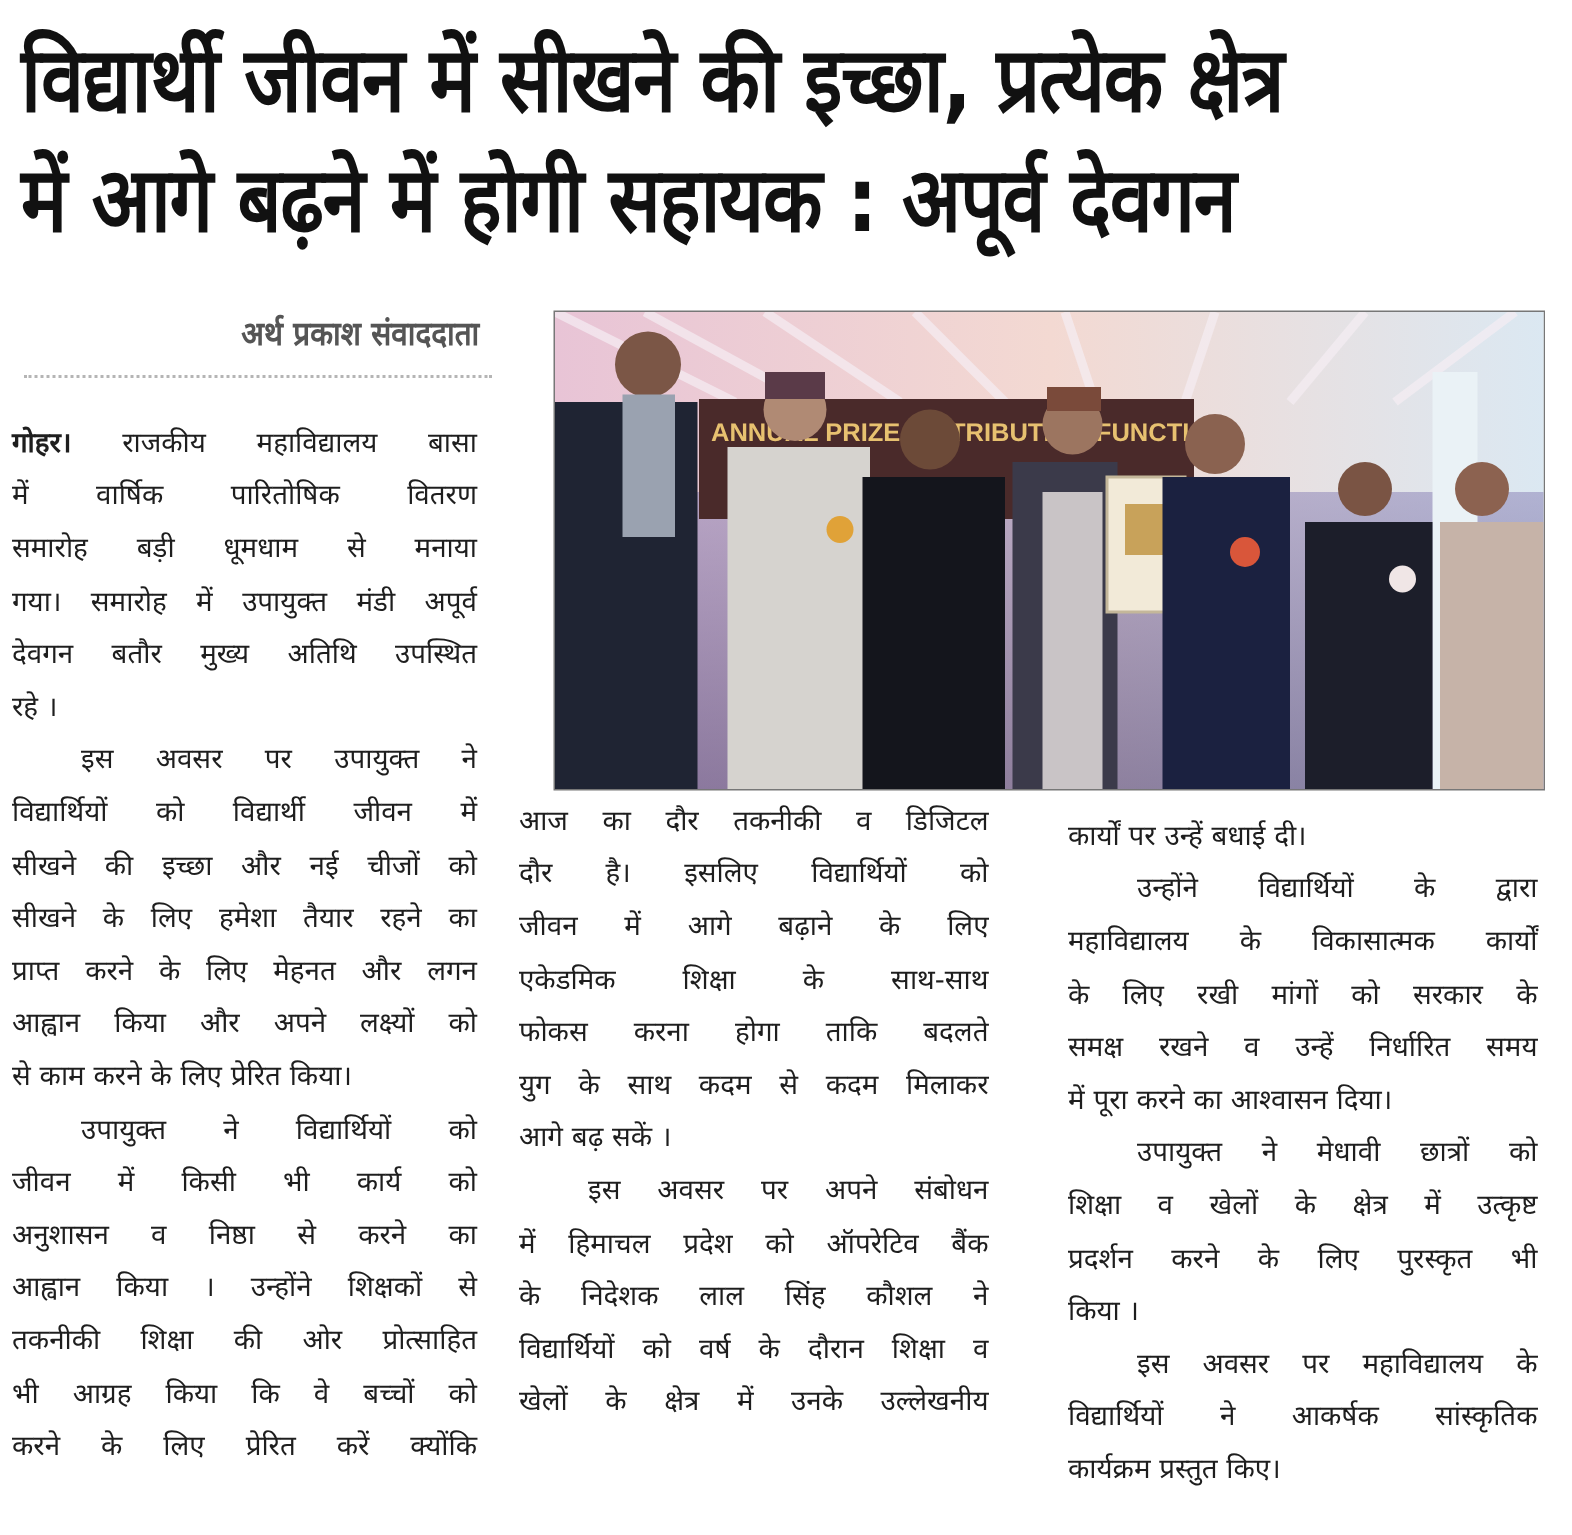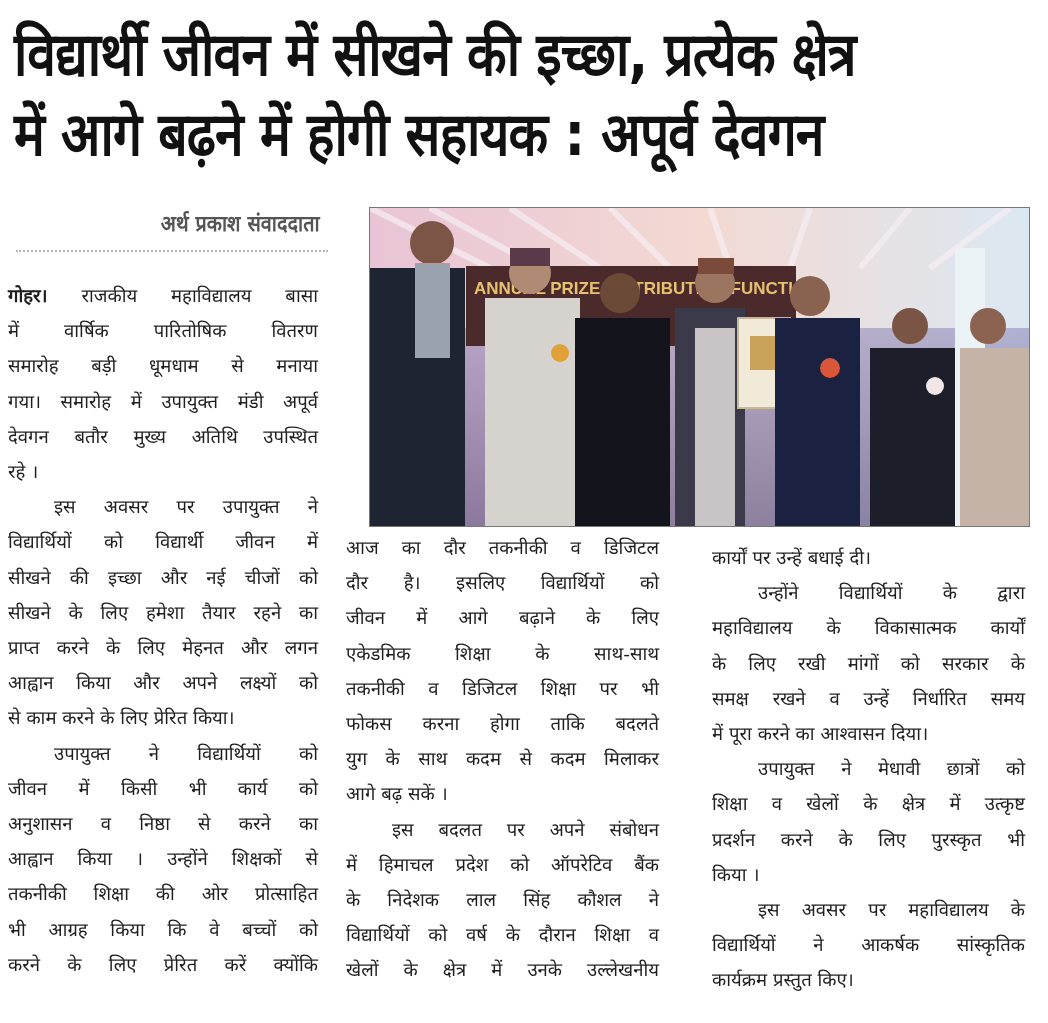--- a/index.html
+++ b/index.html
@@ -196,25 +196,24 @@
   <span class="line">तकनीकी शिक्षा की ओर प्रोत्साहित</span>
   <span class="line">भी आग्रह किया कि वे बच्चों को</span>
   <span class="line">करने के लिए प्रेरित करें क्योंकि</span>
 </div>
 
 <div class="col col-2">
   <span class="line">आज का दौर तकनीकी व डिजिटल</span>
   <span class="line">दौर है। इसलिए विद्यार्थियों को</span>
   <span class="line">जीवन में आगे बढ़ाने के लिए</span>
   <span class="line">एकेडमिक शिक्षा के साथ-साथ</span>
-  <span class="line">तकनीकी व डिजिटल शिक्षा पर भी</span>
   <span class="line">फोकस करना होगा ताकि बदलते</span>
   <span class="line">युग के साथ कदम से कदम मिलाकर</span>
   <span class="line last">आगे बढ़ सकें ।</span>
-  <span class="line indent">इस बदलत पर अपने संबोधन</span>
+  <span class="line indent">इस अवसर पर अपने संबोधन</span>
   <span class="line">में हिमाचल प्रदेश को ऑपरेटिव बैंक</span>
   <span class="line">के निदेशक लाल सिंह कौशल ने</span>
   <span class="line">विद्यार्थियों को वर्ष के दौरान शिक्षा व</span>
   <span class="line">खेलों के क्षेत्र में उनके उल्लेखनीय</span>
 </div>
 
 <div class="col col-3">
   <span class="line last">कार्यों पर उन्हें बधाई दी।</span>
   <span class="line indent">उन्होंने विद्यार्थियों के द्वारा</span>
   <span class="line">महाविद्यालय के विकासात्मक कार्यों</span>

